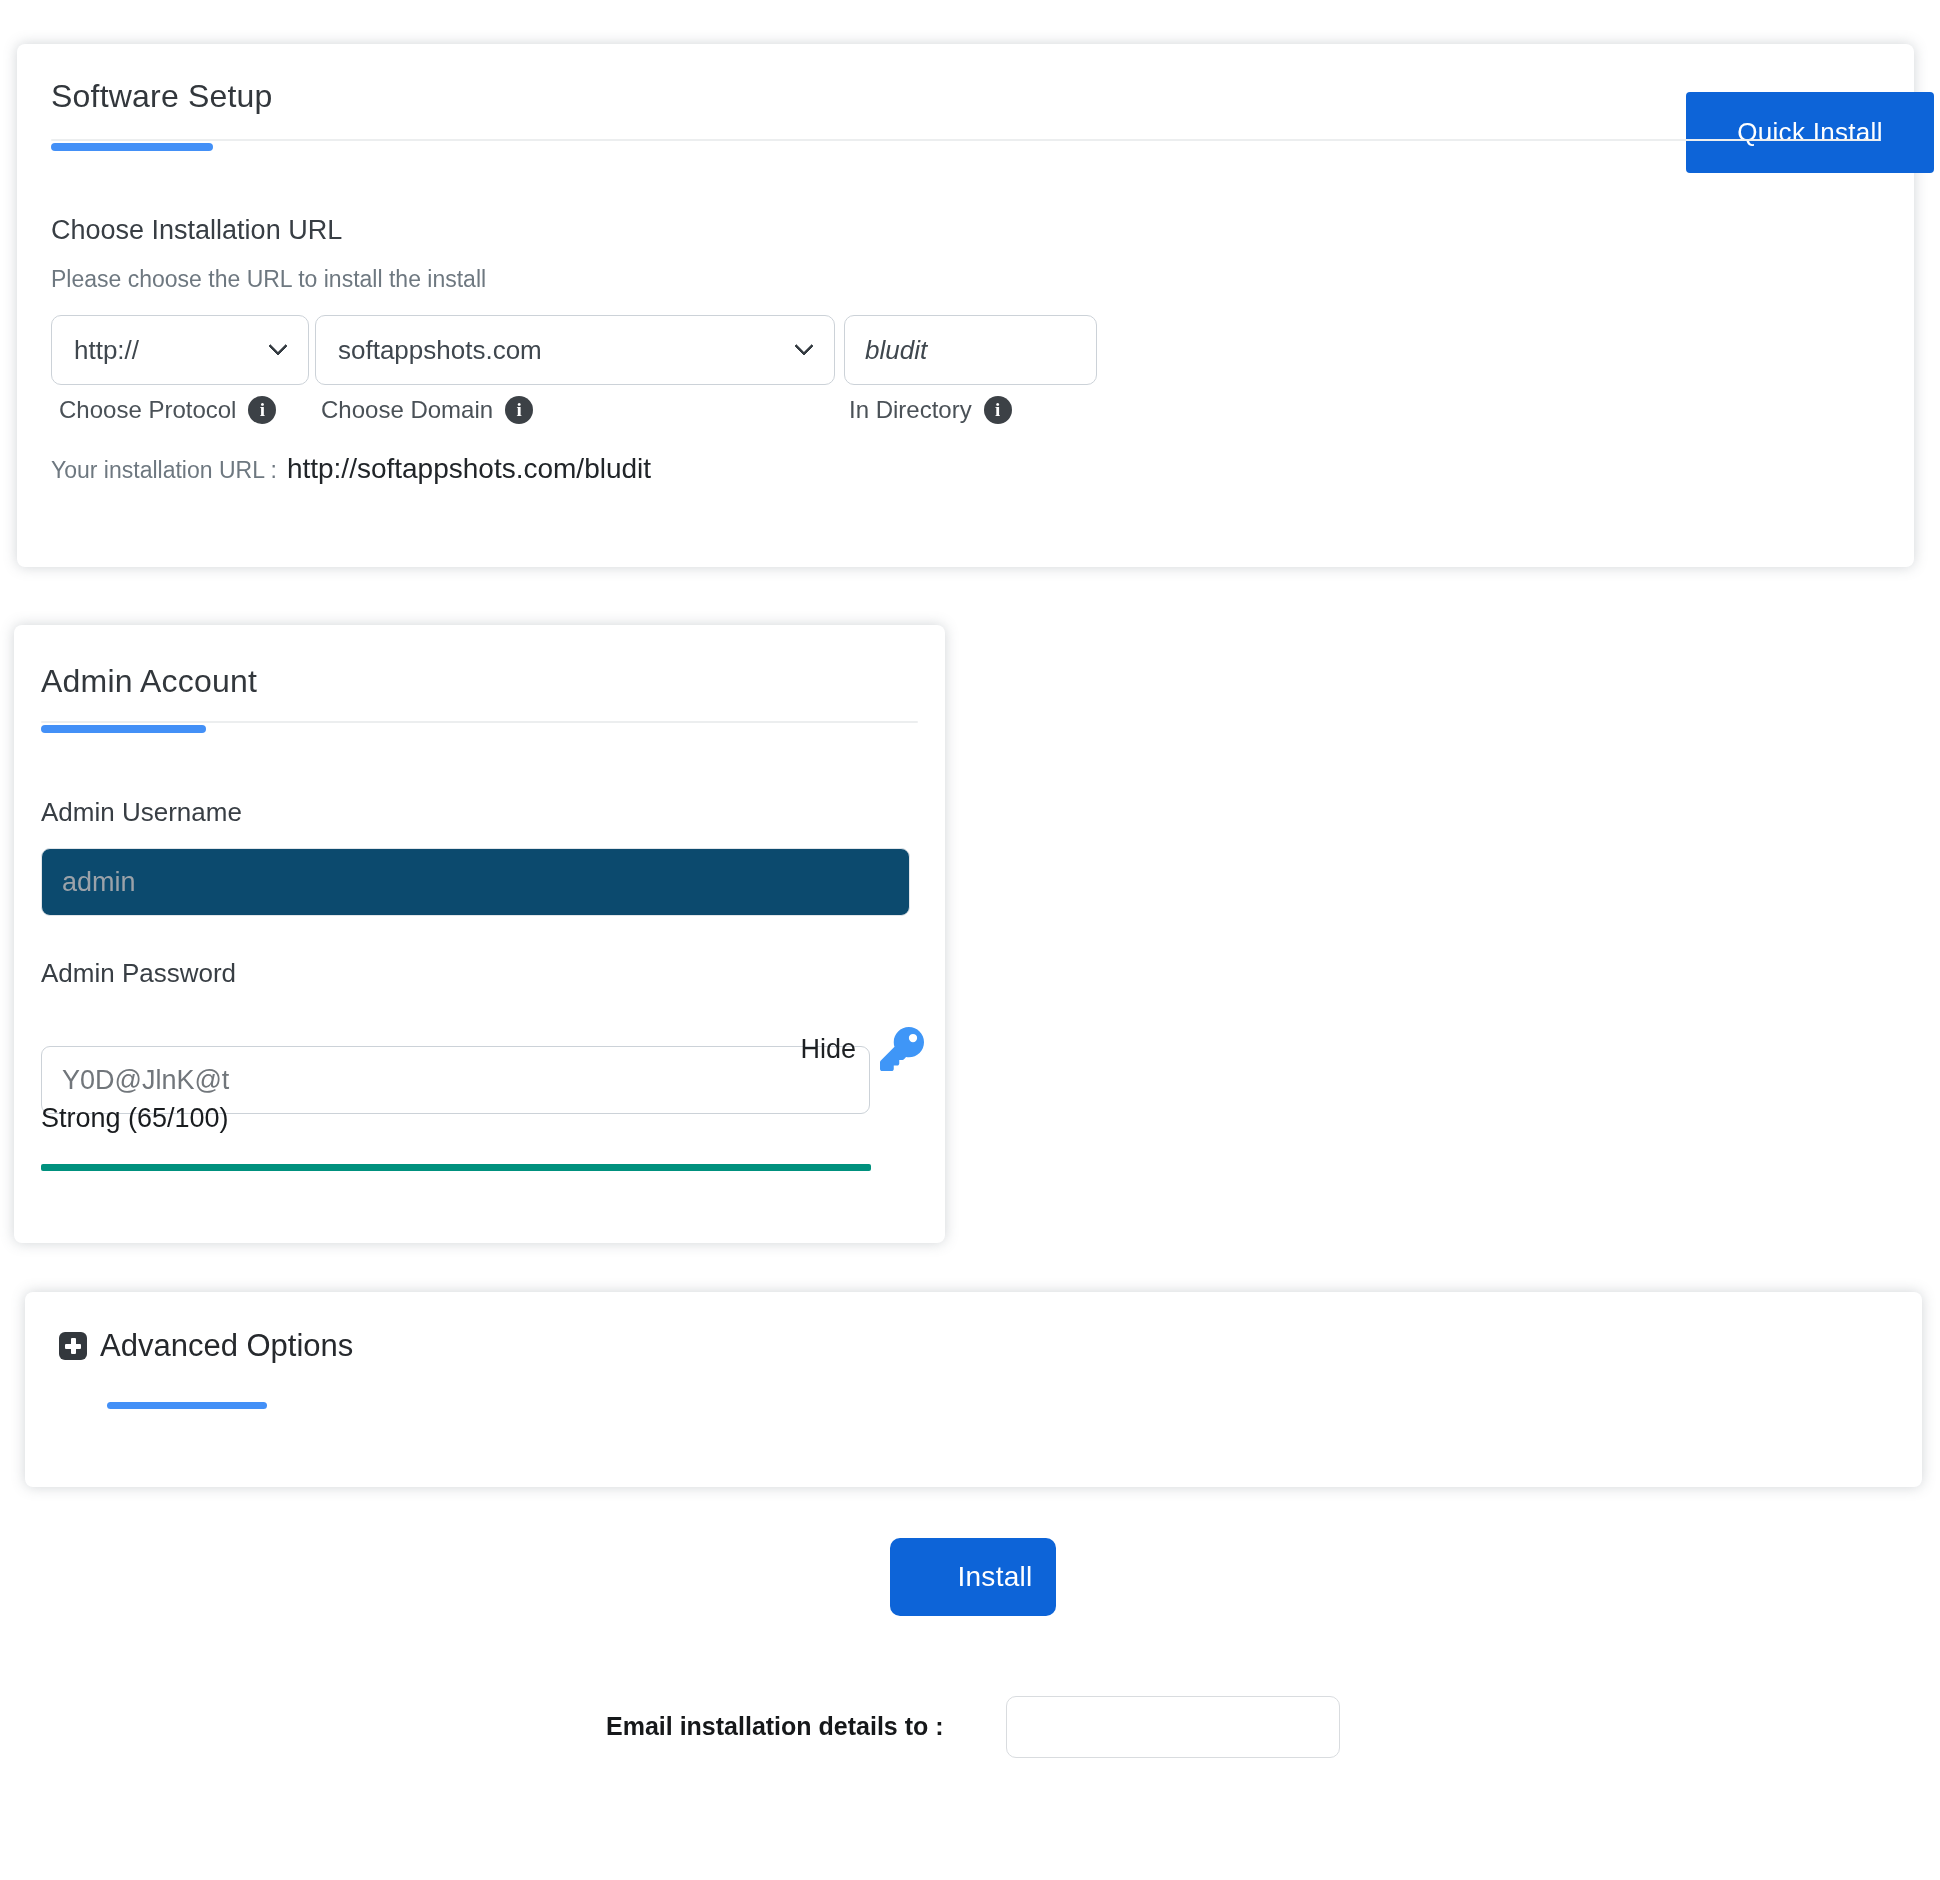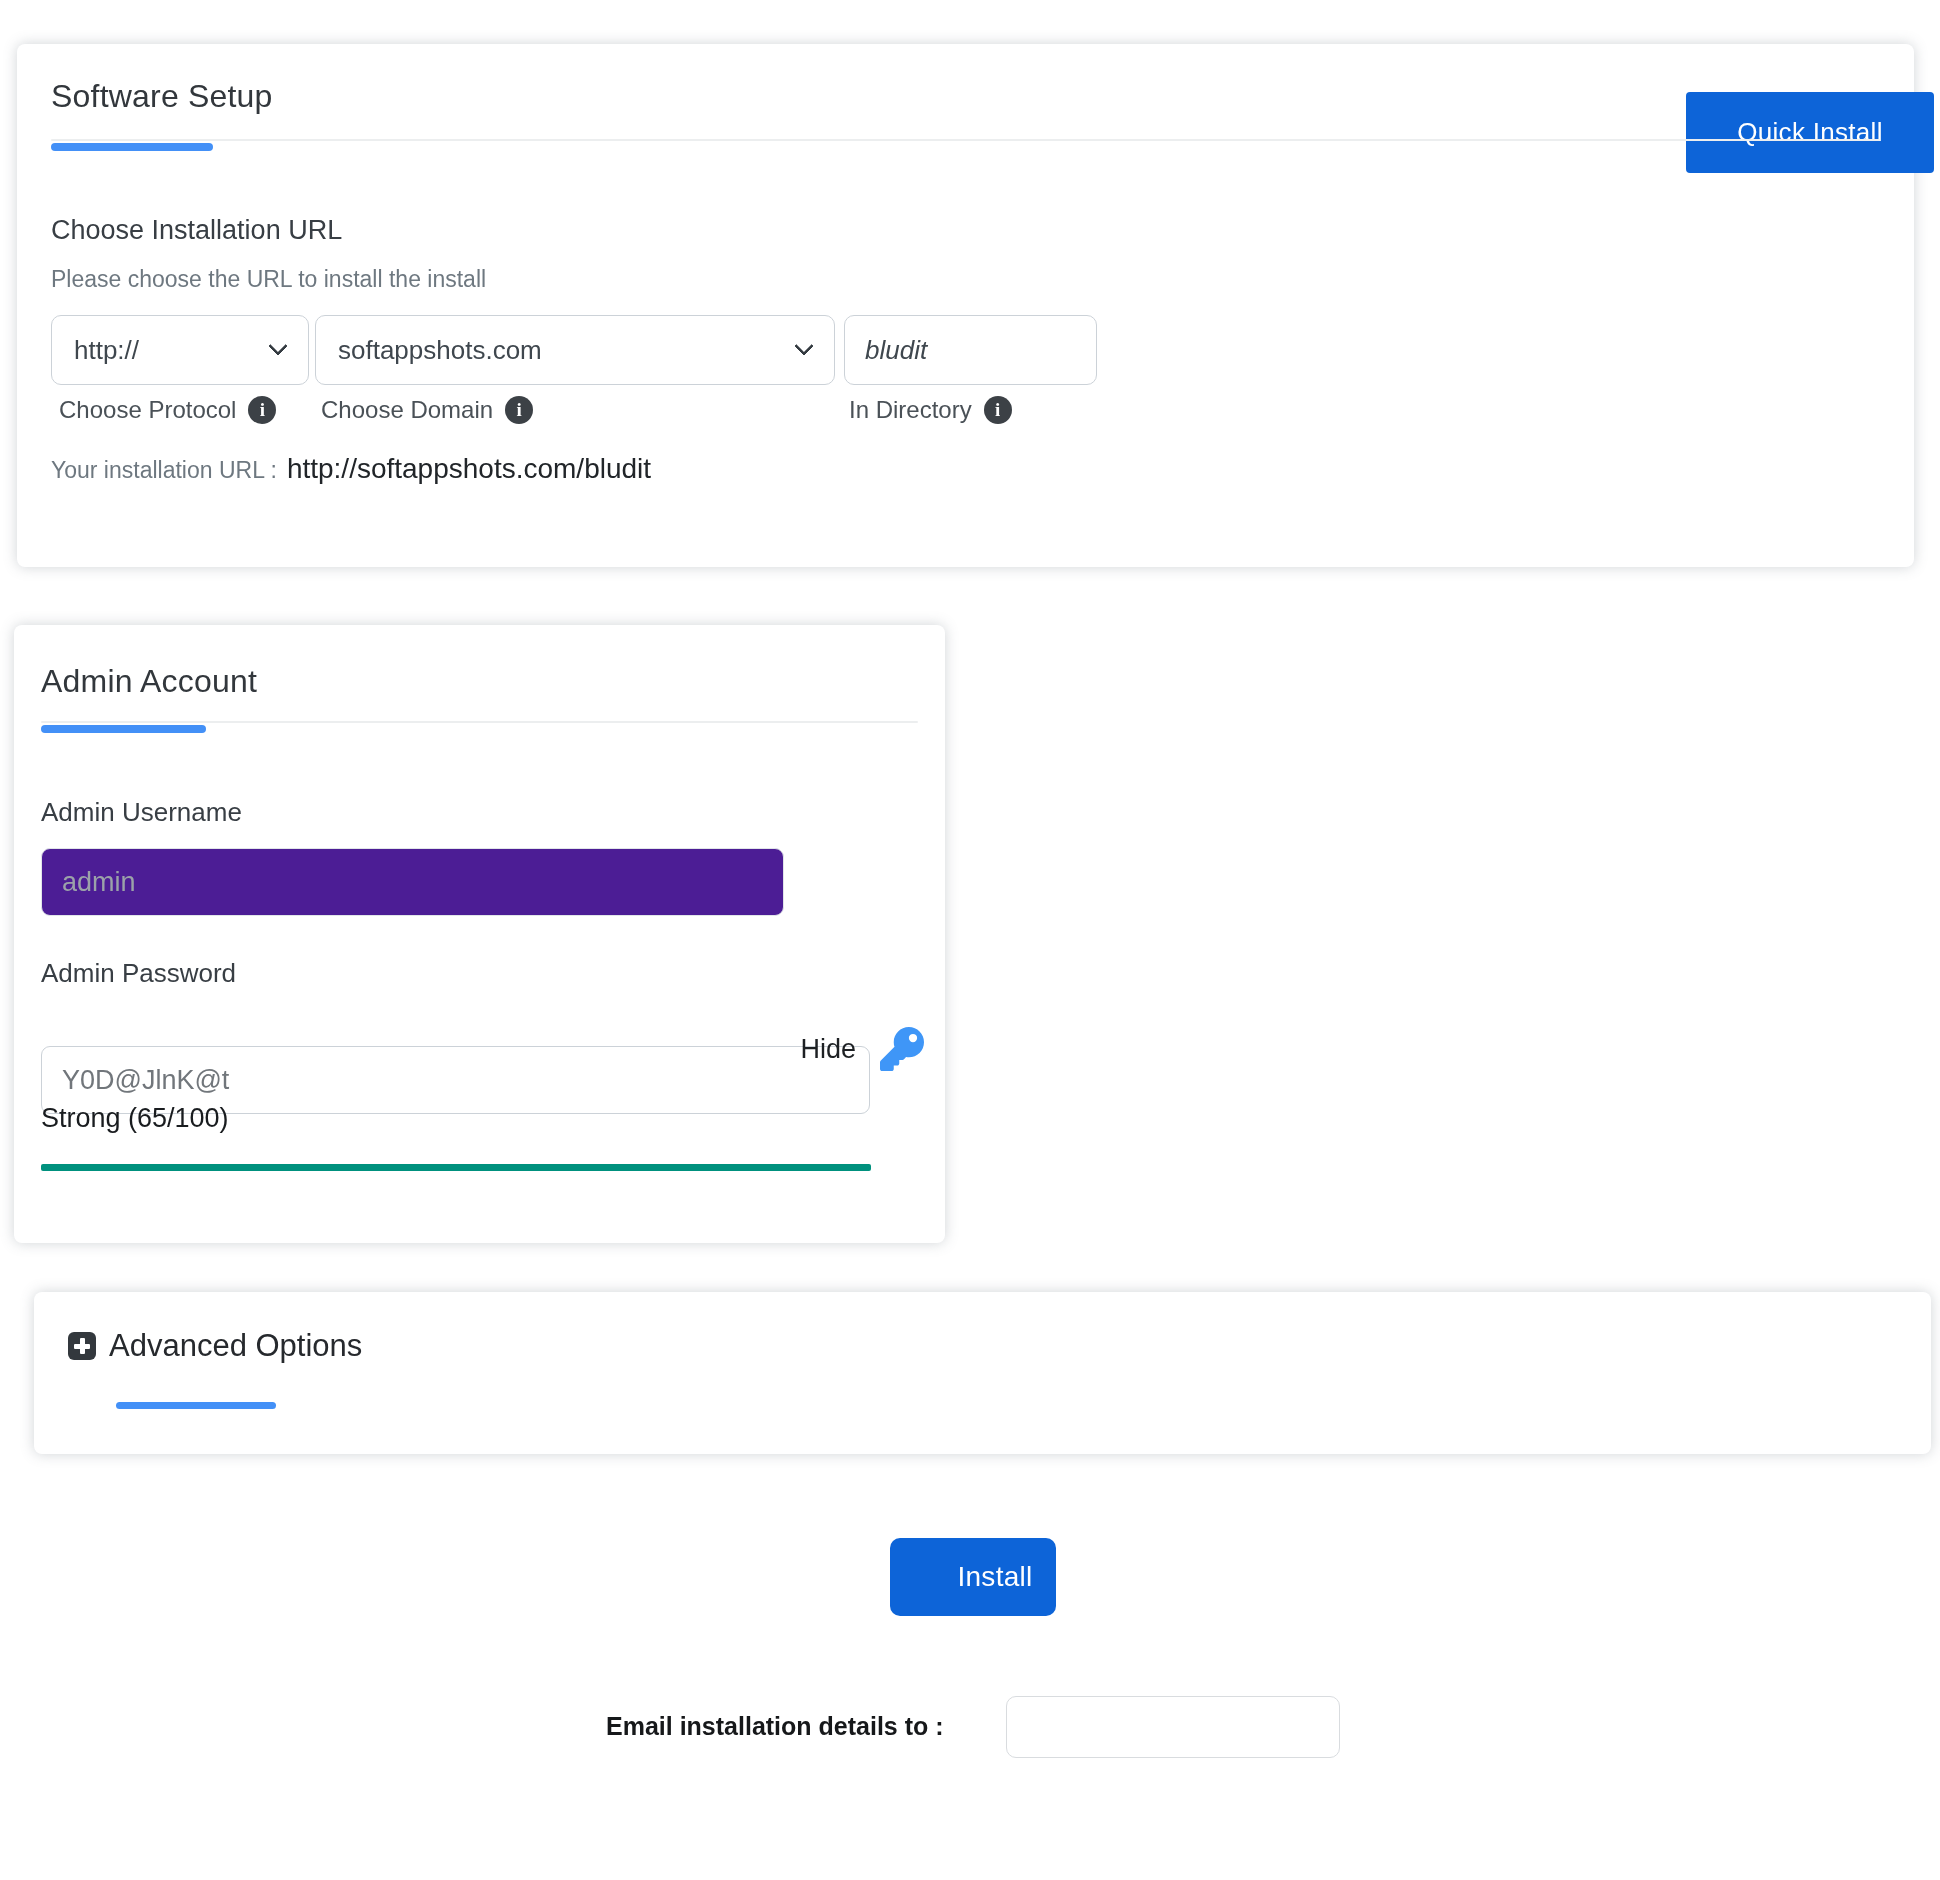--- a/index.html
+++ b/index.html
@@ -21,21 +21,21 @@
     -webkit-font-smoothing:antialiased;
   }
   .page{position:relative;width:1940px;height:1880px;background:#fff;overflow:hidden;}
 
   .card{
     position:absolute;background:#fff;border-radius:8px;
     box-shadow:0 0 14px rgba(90,100,110,.28);
   }
   .card-setup{left:17px;top:44px;width:1897px;height:523px;}
   .card-admin{left:14px;top:625px;width:931px;height:618px;}
-  .card-adv{left:34px;top:1292px;width:1897px;height:162px;}
+  .card-adv{left:25px;top:1292px;width:1897px;height:195px;}
 
   .card-title{
     position:absolute;font-size:32px;font-weight:500;color:var(--ink);
     letter-spacing:.2px;white-space:nowrap;
   }
   .rule-gray{position:absolute;height:2px;background:#eceeef;border-radius:2px;}
   .rule-accent{position:absolute;height:8px;background:var(--accent);border-radius:4px;}
 
   
   .setup-title{left:34px;top:34px;}
@@ -90,22 +90,22 @@
   .url-value{font-size:28px;color:#212529;font-weight:400;}
 
   
   .admin-title{left:27px;top:38px;}
   .admin-rule-gray{left:27px;top:96px;width:877px;}
   .admin-rule-accent{left:27px;top:100px;width:165px;}
   .field-label{position:absolute;font-size:26px;font-weight:500;color:#383e44;}
   .lbl-username{left:27px;top:172px;}
   .lbl-password{left:27px;top:333px;}
   .input-username{
-    position:absolute;left:27px;top:223px;width:743px;height:68px;
-    background:#4c1d95;border:1px solid #e1e5e9;border-radius:9px;
+    position:absolute;left:27px;top:223px;width:869px;height:68px;
+    background:#0c4a6e;border:1px solid #e1e5e9;border-radius:9px;
     font-family:inherit;font-size:27px;color:#9ba2a9;padding:0 20px;outline:none;
   }
   .pw-wrap{position:absolute;left:27px;top:390px;width:829px;height:68px;}
   .input-password{
     width:100%;height:100%;background:#fff;border:1px solid var(--border);
     border-radius:9px;font-family:inherit;font-size:27px;color:#71767b;
     padding:0 110px 0 20px;outline:none;margin-top:31px;
   }
   .hide-toggle{
     position:absolute;right:14px;top:50%;transform:translateY(-50%);

